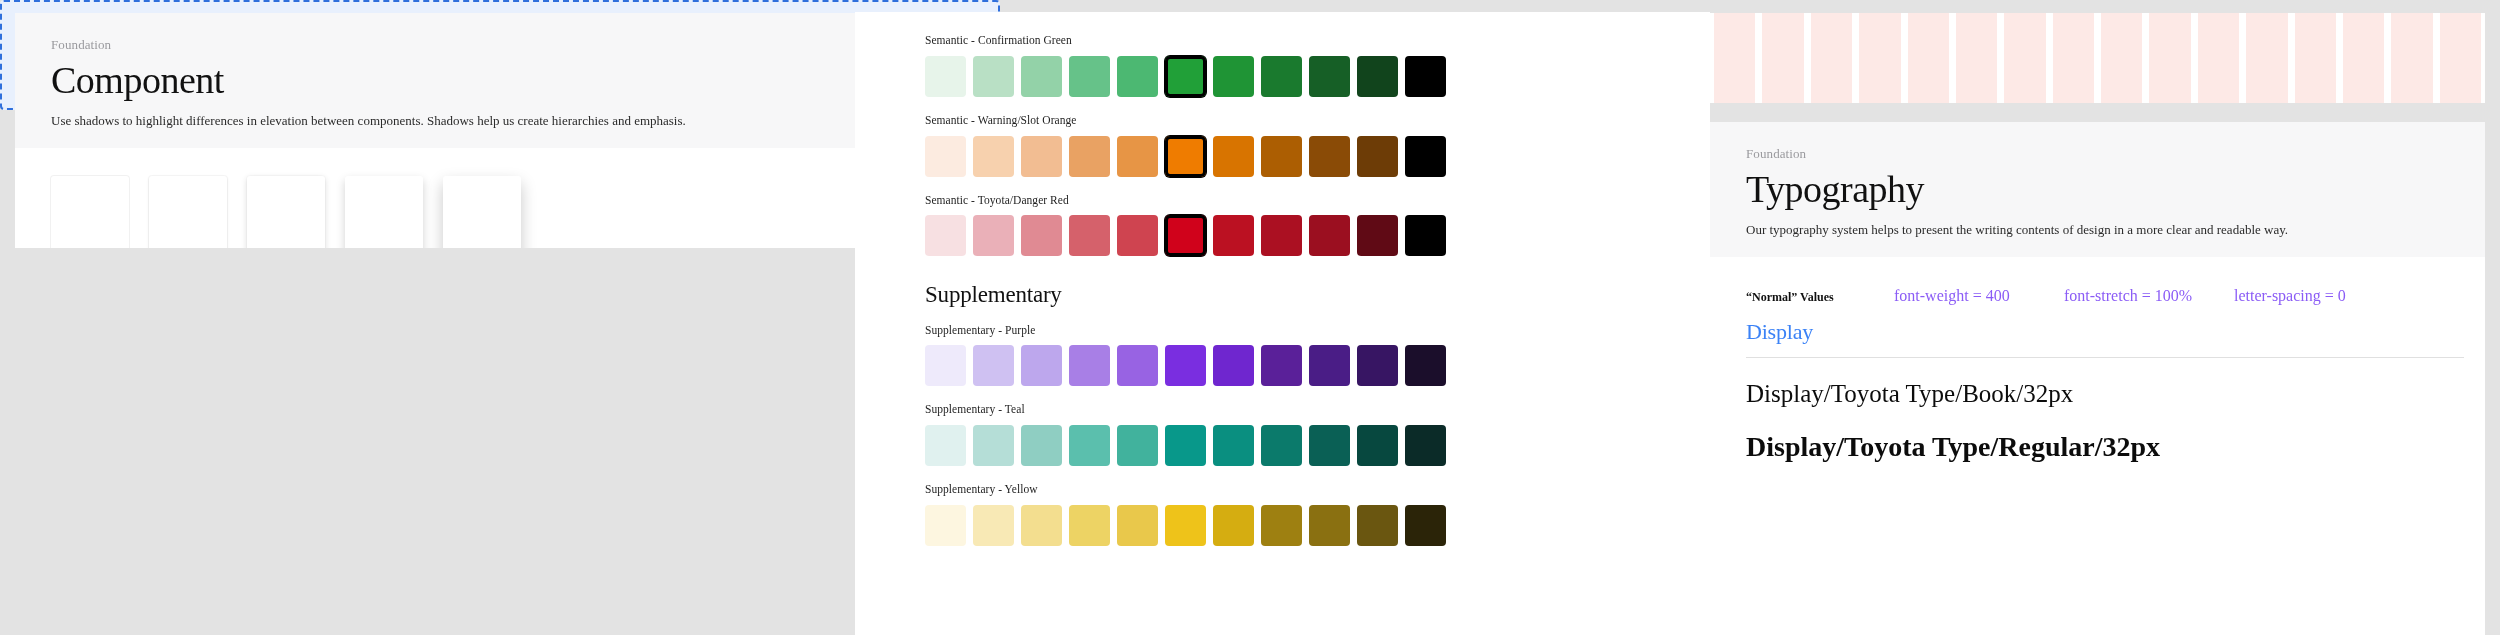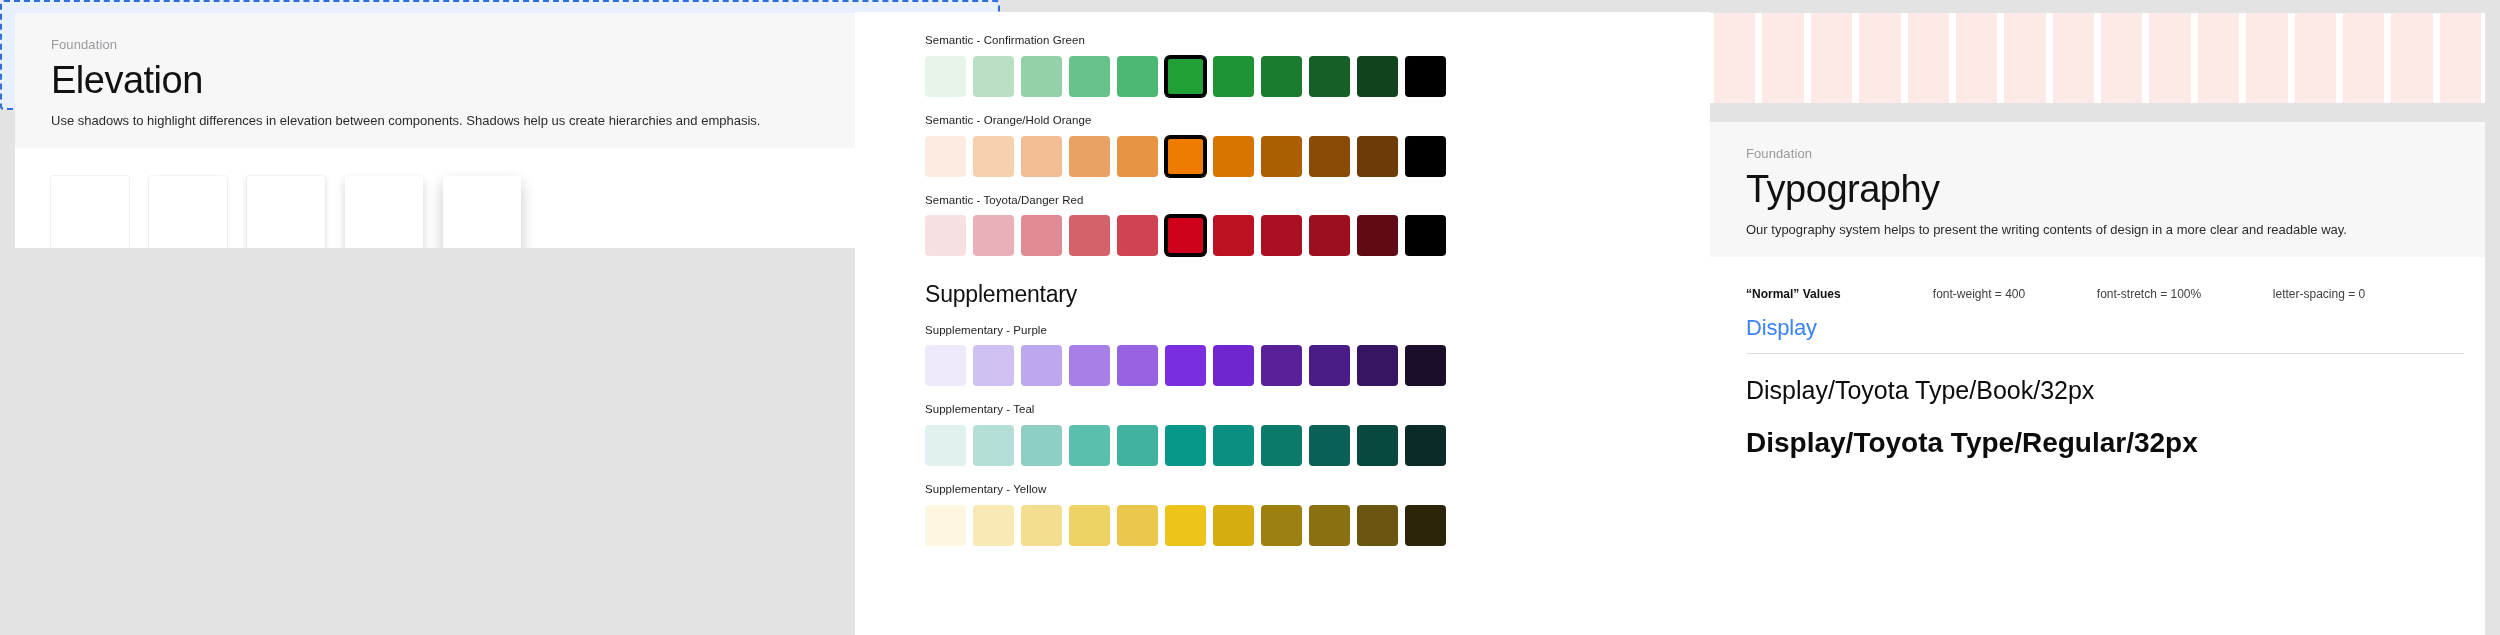--- a/index.html
+++ b/index.html
@@ -7,21 +7,21 @@
     width:2500px;height:635px;
     background:#e3e3e3;
     font-family:"Liberation Sans","DejaVu Sans",sans-serif;
     overflow:hidden;
     position:relative;
     -webkit-font-smoothing:antialiased;
   }
   .stage{position:absolute;inset:0;}
 
   
-  .panel{position:absolute;background:#ffffff;overflow:hidden;}
+  .panel{position:absolute;background:#ffffff;overflow:hidden;font-family:Liberation Serif, serif;}
 
   
   #elevation-panel{left:15px;top:13px;width:1000px;height:235px;}
   .doc-header{background:#f7f7f8;padding:24px 36px 18px 36px;}
   .eyebrow{font-size:13px;color:#9a9a9e;letter-spacing:.1px;line-height:1.2;margin:0 0 8px 0;}
   .doc-title{font-size:38px;line-height:1.05;font-weight:400;color:#111;margin:0 0 12px 0;letter-spacing:-0.5px;}
   .doc-sub{font-size:13px;color:#2b2b2b;line-height:1.35;margin:0;}
   .elev-body{background:#fff;height:100%;position:relative;}
   .elev-row{display:flex;gap:20px;padding:28px 36px 0 36px;align-items:flex-start;}
   .elev-card{width:78px;height:82px;background:#fff;border-radius:3px;}
@@ -54,37 +54,37 @@
 
   
   #grid-panel{left:1710px;top:13px;width:775px;height:90px;background:#fff;}
   .grid-cols{display:flex;height:100%;width:100%;gap:7px;padding:0 4px;box-sizing:border-box;}
   .grid-col{flex:1 1 0;background:#fce0dd;opacity:.72;}
 
   #typography-panel{left:1710px;top:122px;width:775px;height:513px;}
   .type-body{padding:22px 21px 0 36px;background:#fff;}
   .norm-row{display:flex;gap:0;align-items:baseline;margin:8px 0 14px 0;}
   .norm-key{font-size:12px;font-weight:700;color:#111;width:148px;flex:0 0 148px;}
-  .norm-val{font-size:12px;color:#404040;width:170px;flex:0 0 170px;text-align:center;}
+  .norm-val{font-size:16px;color:#8b5cf6;width:170px;flex:0 0 170px;}
   .norm-val.last{flex:0 0 auto;}
   .type-heading{font-size:22px;font-weight:400;color:#3b82f6;margin:0 0 12px 0;letter-spacing:-.2px;}
   .type-divider{height:1px;background:#e0e0e0;margin:0 0 22px 0;}
   .type-sample{margin:0 0 22px 0;line-height:1.15;color:#0c0c0c;}
   .type-sample.book{font-size:25px;font-weight:300;}
   .type-sample.regular{font-size:28px;font-weight:600;}
 </style>
 </head>
 <body>
 
 <div class="stage">
 
   <div class="panel" id="elevation-panel">
     <div class="doc-header">
       <p class="eyebrow">Foundation</p>
-      <h1 class="doc-title">Elevation</h1>
+      <h1 class="doc-title">Component</h1>
       <p class="doc-sub">Use shadows to highlight differences in elevation between components. Shadows help us create hierarchies and emphasis.</p>
     </div>
     <div class="elev-body">
       <div class="elev-row" id="elev-row">
           <div class="elev-card e0"></div>
           <div class="elev-card e1"></div>
           <div class="elev-card e2"></div>
           <div class="elev-card e3"></div>
           <div class="elev-card e4"></div>
         </div>
@@ -112,21 +112,21 @@
               <div class="swatch" title="#4cb872" style="background: rgb(76, 184, 114);"></div>
               <div class="swatch selected" title="#21a038" style="background: rgb(33, 160, 56);"></div>
               <div class="swatch" title="#1f9435" style="background: rgb(31, 148, 53);"></div>
               <div class="swatch" title="#1a7a2e" style="background: rgb(26, 122, 46);"></div>
               <div class="swatch" title="#165f26" style="background: rgb(22, 95, 38);"></div>
               <div class="swatch" title="#11441c" style="background: rgb(17, 68, 28);"></div>
               <div class="swatch" title="#000000" style="background: rgb(0, 0, 0);"></div>
             </div>
           </div>
           <div class="swatch-group">
-            <p class="swatch-label">Semantic - Orange/Hold Orange</p>
+            <p class="swatch-label">Semantic - Warning/Slot Orange</p>
             <div class="swatch-row">
               <div class="swatch" title="#fcebe0" style="background: rgb(252, 235, 224);"></div>
               <div class="swatch" title="#f7d1ae" style="background: rgb(247, 209, 174);"></div>
               <div class="swatch" title="#f2bd92" style="background: rgb(242, 189, 146);"></div>
               <div class="swatch" title="#e9a263" style="background: rgb(233, 162, 99);"></div>
               <div class="swatch" title="#e79545" style="background: rgb(231, 149, 69);"></div>
               <div class="swatch selected" title="#ef7c00" style="background: rgb(239, 124, 0);"></div>
               <div class="swatch" title="#d87400" style="background: rgb(216, 116, 0);"></div>
               <div class="swatch" title="#ac5e02" style="background: rgb(172, 94, 2);"></div>
               <div class="swatch" title="#8a4b06" style="background: rgb(138, 75, 6);"></div>

